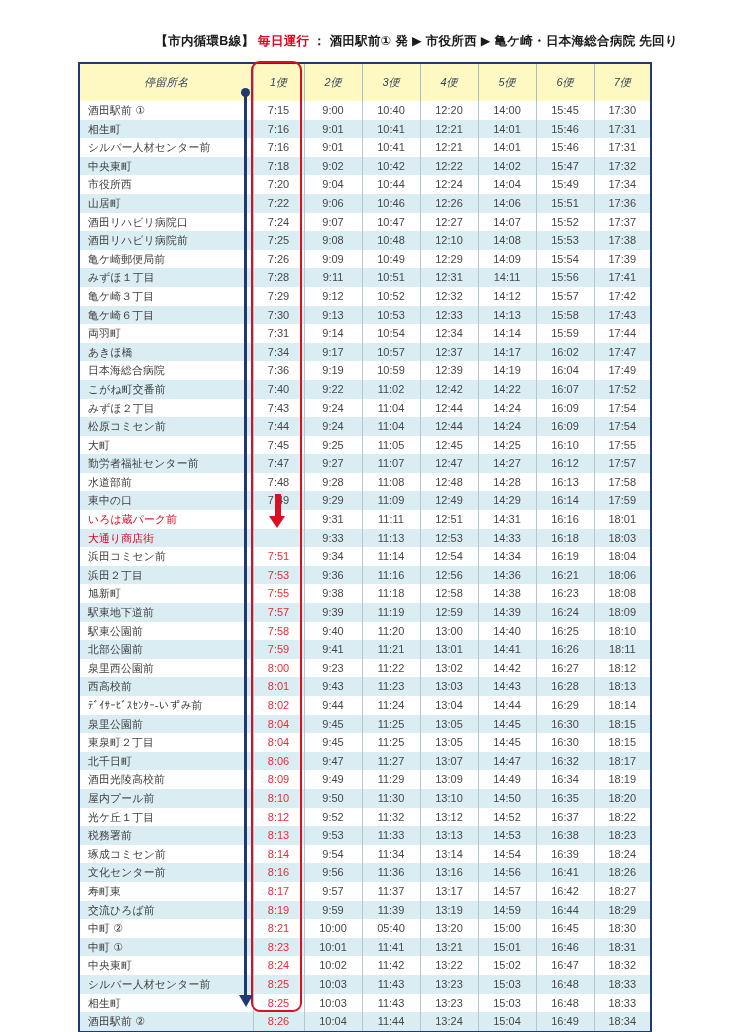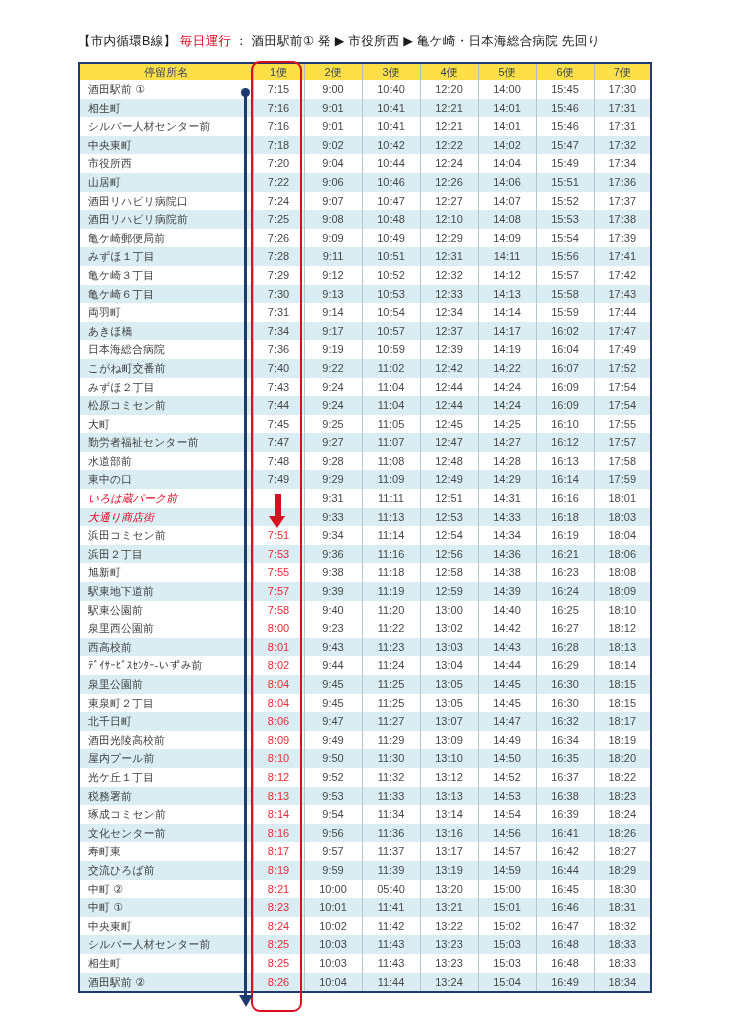--- a/index.html
+++ b/index.html
@@ -4,53 +4,54 @@
 <style>
   html,body{margin:0;padding:0;}
   body{
     width:730px;height:1032px;position:relative;background:#ffffff;
     font-family:"Liberation Sans","DejaVu Sans",sans-serif;
     -webkit-font-smoothing:antialiased;
   }
   
   .title-bar{
     position:absolute;left:78px;top:33px;width:600px;
-    font-size:12.5px;font-weight:normal;color:#1a1a1a;letter-spacing:.3px;
+    font-size:12.5px;font-weight:bold;color:#1a1a1a;letter-spacing:.3px;
     white-space:nowrap;
+    text-align:right;
   }
   .title-bar .red{color:#e3001f;}
   
   .tt-wrap{
     position:absolute;left:78px;top:62px;width:572px;height:951px;
   }
   table.tt{
     width:572px;border-collapse:collapse;table-layout:fixed;
     border:2px solid #1e3a6e;background:#ffffff;
   }
   table.tt col.c-stop{width:174px;}
   table.tt col.c-t1{width:51px;}
   table.tt col.c-t{width:58px;}
   table.tt col.c-tl{width:57px;}
   table.tt tr{height:18px;}
-  table.tt tr.hdr{height:17px;background:#fde047;}
+  table.tt tr.hdr{height:38px;background:#fef9c3;font-style:italic;}
   table.tt tr.alt{background:#d9edf3;}
   table.tt th{
     font-size:11px;font-weight:normal;color:#33445a;padding:0;text-align:center;
     border-left:1px solid #a9bdc9;
   }
   table.tt th:first-child{border-left:none;}
   table.tt td{
     padding:0;font-size:11px;color:#474747;text-align:center;line-height:18.6px;
     border-left:1px solid #b4c6d0;overflow:hidden;white-space:nowrap;
   }
   table.tt td.stop{
     text-align:left;padding-left:8px;border-left:none;color:#3d3d3d;
     font-size:10.8px;letter-spacing:.2px;
   }
-  table.tt td.red-stop{color:#e3001f;font-style:italic;}
+  table.tt td.red-stop{color:#e3001f;}
   table.tt td.red-time{color:#ef2b35;}
   
   .trip1-box{
     position:absolute;left:173px;top:-1px;width:51px;height:951px;
     border:2.5px solid #dc0f22;border-radius:9px;pointer-events:none;
     box-sizing:border-box;
   }
   .route-line{
     position:absolute;left:166px;top:30px;width:2.5px;height:905px;
     background:#1e3a6e;pointer-events:none;
@@ -394,20 +395,30 @@
         <tr>
           <td class="stop">駅東公園前</td>
           <td class="red-time">7:58</td>
           <td class="">9:40</td>
           <td class="">11:20</td>
           <td class="">13:00</td>
           <td class="">14:40</td>
           <td class="">16:25</td>
           <td class="">18:10</td>
         </tr>
+        <tr class="alt">
+          <td class="stop">北部公園前</td>
+          <td class="red-time">7:59</td>
+          <td class="">9:41</td>
+          <td class="">11:21</td>
+          <td class="">13:01</td>
+          <td class="">14:41</td>
+          <td class="">16:26</td>
+          <td class="">18:11</td>
+        </tr>
         <tr>
           <td class="stop">泉里西公園前</td>
           <td class="red-time">8:00</td>
           <td class="">9:23</td>
           <td class="">11:22</td>
           <td class="">13:02</td>
           <td class="">14:42</td>
           <td class="">16:27</td>
           <td class="">18:12</td>
         </tr>

